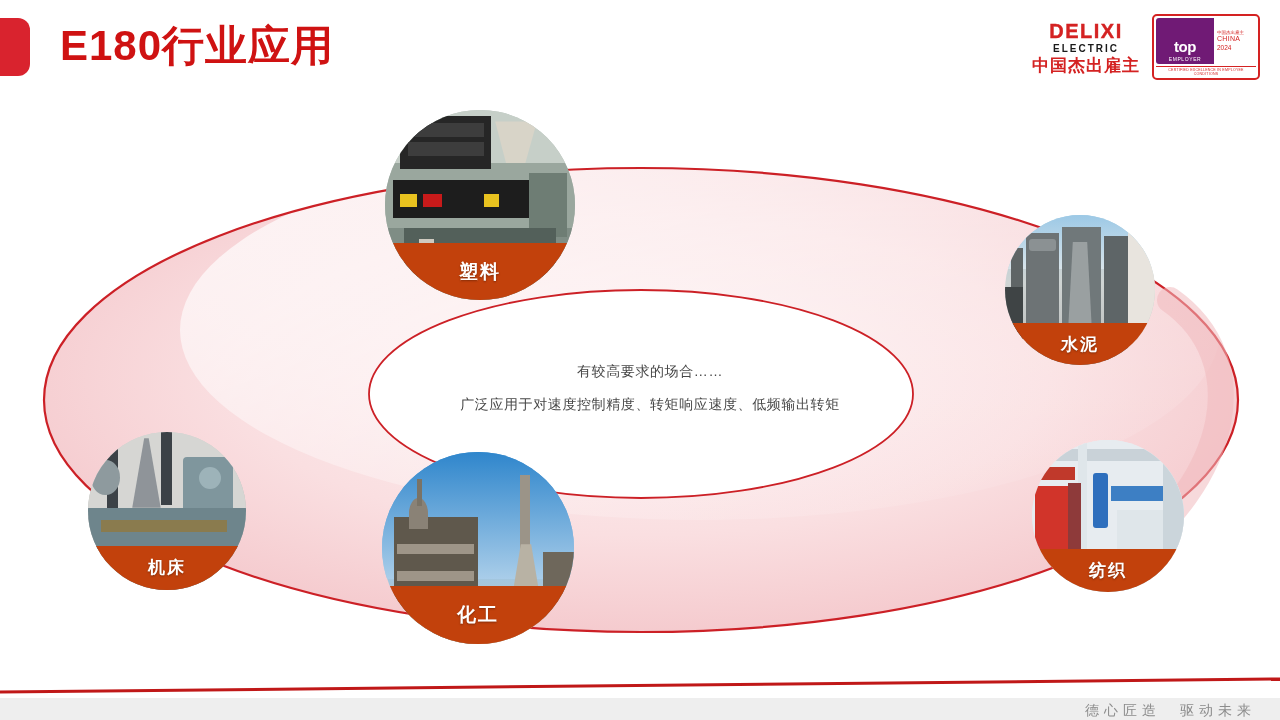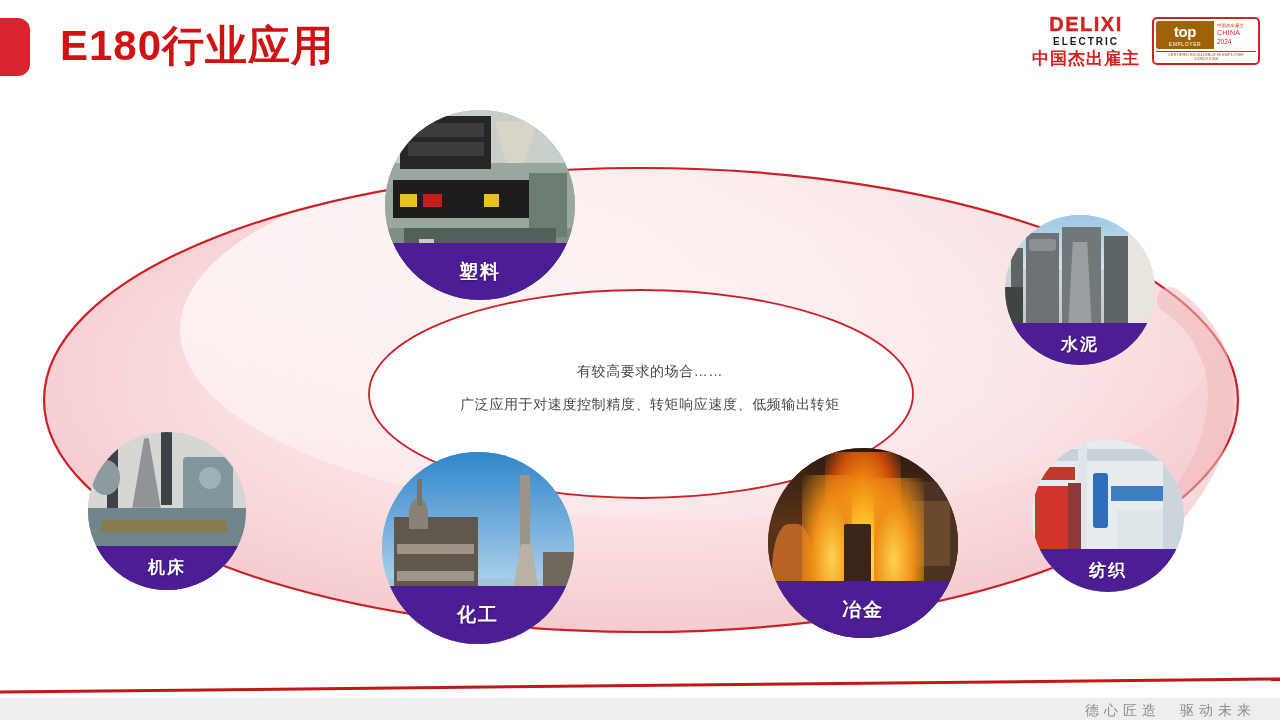--- a/index.html
+++ b/index.html
@@ -32,22 +32,22 @@
   }
   .brand-sub{font-size:10px;font-weight:bold;color:#1a1a1a;letter-spacing:2px;margin-top:3px;}
   .brand-cn{font-size:17px;font-weight:bold;color:#d42222;letter-spacing:1px;margin-top:3px;}
 
   .te-badge{
     border:2px solid #d42222;border-radius:5px;padding:2px;
     display:flex;flex-direction:column;width:100px;background:#fff;
   }
   .te-top{display:flex;}
   .te-left{
-    background:#a16207;color:#fff;border-radius:3px 0 0 3px;
-    padding:3px 5px 2px 5px;display:flex;flex-direction:column;
+    background:#701a75;color:#fff;border-radius:3px 0 0 3px;
+    padding:21px 5px 2px 5px;display:flex;flex-direction:column;
     align-items:center;justify-content:center;flex:0 0 48px;
   }
   .te-top-word{font-size:15px;font-weight:bold;line-height:1;letter-spacing:-0.5px;}
   .te-emp{font-size:5px;letter-spacing:0.6px;margin-top:2px;}
   .te-right{
     flex:1;padding:2px 3px;display:flex;flex-direction:column;
     justify-content:center;color:#d42222;line-height:1.25;
   }
   .te-cn{font-size:4.5px;}
   .te-china{font-size:7px;letter-spacing:0.3px;}
@@ -64,21 +64,21 @@
   .center-text{
     position:absolute;left:390px;top:355px;width:520px;text-align:center;
     color:#474747;font-size:14px;line-height:2.35;letter-spacing:0.6px;
   }
 
   
   .node{position:absolute;border-radius:50%;overflow:hidden;}
   .node .photo{position:absolute;inset:0;}
   .node .label{
     position:absolute;left:0;right:0;bottom:0;height:30%;
-    background:#4c1d95;color:#fff;font-weight:bold;
+    background:#c2410c;color:#fff;font-weight:bold;
     display:flex;align-items:center;justify-content:center;
     font-size:19px;letter-spacing:2px;
     text-shadow:0 1px 2px rgba(0,0,0,.35);
   }
   .node.small .label{font-size:17px;height:28%;}
 
   
   .footer-line{
     position:absolute;left:0;bottom:24px;width:1280px;height:22px;
   }
@@ -222,38 +222,20 @@
       <div class="bar" style="left:2%;top:18%;width:18%;height:22%;background:#8e9a9e;border-radius:50%;"></div>
       <div class="bar" style="left:60%;top:16%;width:32%;height:42%;background:#7f969d;border-radius:4px;"></div>
       <div class="bar" style="left:70%;top:22%;width:14%;height:14%;background:#9db3b9;border-radius:50%;"></div>
       <div class="bar" style="left:0;top:48%;width:100%;height:26%;background:#6e858c;"></div>
       <div class="bar" style="left:8%;top:56%;width:80%;height:7%;background:#8a7b4e;"></div>
       <div class="bar" style="left:0;top:72%;width:100%;height:28%;background:#7e7e7c;"></div>
     </div>
     <div class="label">机床</div>
   </div>
 
-  <div class="node" style="left:768px;top:448px;width:190px;height:190px;">
-    <div class="photo" style="background:radial-gradient(circle at 50% 55%,#f8a52c 0%,#a8521a 45%,#3d2414 100%);">
-      <div class="bar" style="left:0;top:0;width:100%;height:100%;background:
-           linear-gradient(180deg,#2a1a12 0%,#5a3319 40%,#3a2415 100%);"></div>
-      <div class="bar" style="left:2%;top:40%;width:22%;height:60%;background:#b76326;border-radius:40% 40% 0 0;"></div>
-      <div class="bar" style="left:72%;top:18%;width:28%;height:82%;background:#4a3322;"></div>
-      <div class="bar" style="left:76%;top:28%;width:20%;height:34%;background:#6b4a2c;"></div>
-      <div class="bar" style="left:40%;top:3%;width:6%;height:22%;background:#6b564a;"></div>
-      <div class="bar" style="left:30%;top:2%;width:40%;height:96%;background:
-           radial-gradient(ellipse at 50% 60%,#fff0a8 0%,#fcbe2a 28%,#f08a12 52%,#c94c0b 74%,rgba(120,40,10,0) 100%);"></div>
-      <div class="bar" style="left:18%;top:14%;width:26%;height:80%;background:
-           radial-gradient(ellipse at 60% 55%,#ffd34d 0%,#ef8f16 45%,rgba(180,70,12,0) 100%);"></div>
-      <div class="bar" style="left:56%;top:16%;width:26%;height:78%;background:
-           radial-gradient(ellipse at 40% 55%,#ffd34d 0%,#ef8f16 45%,rgba(180,70,12,0) 100%);"></div>
-      <div class="bar" style="left:40%;top:40%;width:14%;height:34%;background:#3b2418;border-radius:2px;"></div>
-    </div>
-    <div class="label">冶金</div>
-  </div>
 
   <div class="node small" style="left:1032px;top:440px;width:152px;height:152px;">
     <div class="photo" style="background:linear-gradient(180deg,#e9edf0 0%,#cdd6dc 100%);">
       <div class="bar" style="left:0;top:0;width:100%;height:100%;background:#e7ecf0;"></div>
       <div class="bar" style="left:4%;top:6%;width:92%;height:8%;background:#c9d2d8;"></div>
       <div class="bar" style="left:30%;top:0;width:6%;height:100%;background:#dfe6ea;"></div>
       <div class="bar" style="left:2%;top:18%;width:26%;height:8%;background:#c0392b;"></div>
       <div class="bar" style="left:2%;top:30%;width:24%;height:42%;background:#d1342a;"></div>
       <div class="bar" style="left:24%;top:28%;width:8%;height:46%;background:#8e3a3a;"></div>
       <div class="bar" style="left:40%;top:22%;width:10%;height:36%;background:#2e6fbd;border-radius:3px;"></div>

